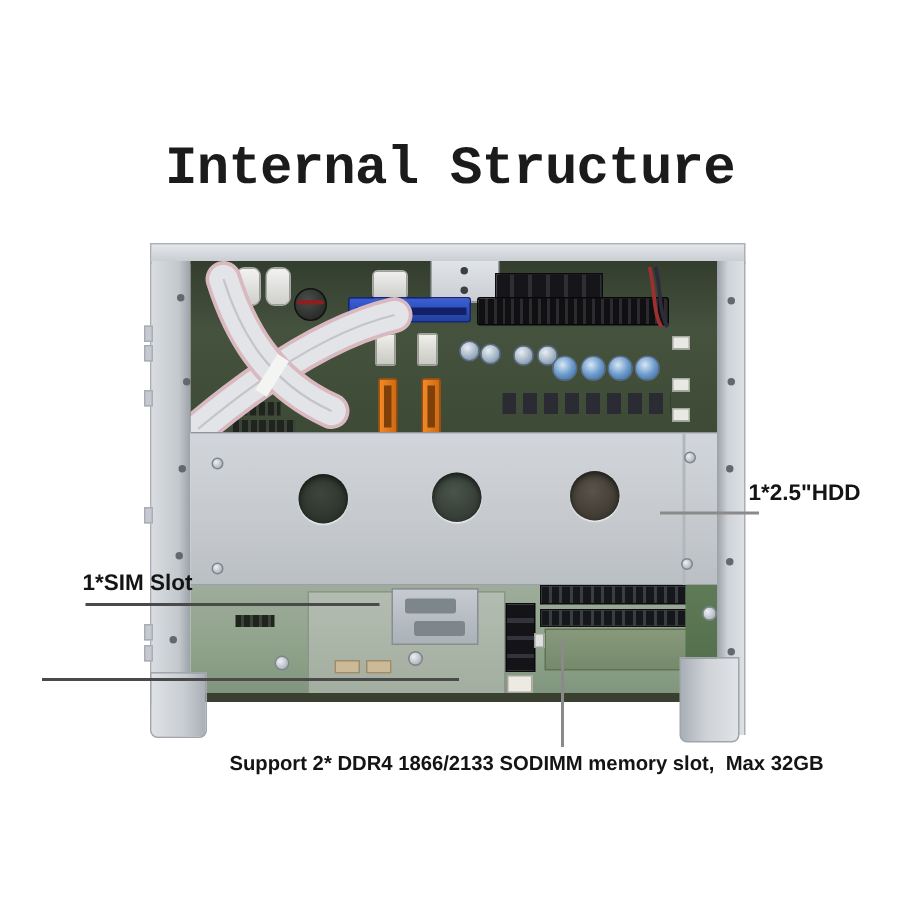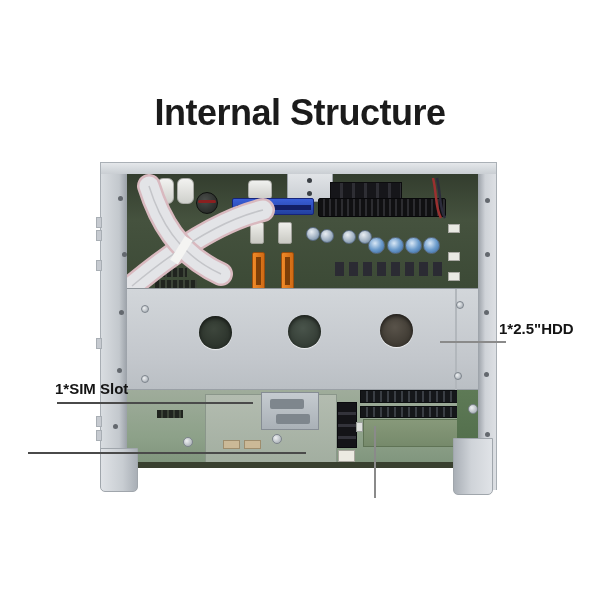--- a/index.html
+++ b/index.html
@@ -2,21 +2,21 @@
 <html><head>
 <meta charset="utf-8">
 <style>
   * { margin:0; padding:0; box-sizing:border-box; }
   html,body { background:#ffffff; }
   body { width:600px; height:600px; font-family:"Liberation Sans", sans-serif; }
   .canvas { position:relative; width:600px; height:600px; background:#fff; overflow:hidden; }
   .abs { position:absolute; }
   .title {
     position:absolute; left:0; top:92px; width:600px; text-align:center;
-    font-size:36px; font-weight:bold; color:#1b1b1b; letter-spacing:-0.5px;
+    font-size:36px; font-weight:bold; color:#1b1b1b; letter-spacing:-0.5px;font-family:Liberation Mono, monospace;
   }
   .photo { position:absolute; left:100px; top:162px; width:397px; height:330px; z-index:1; }
   .label { position:absolute; font-weight:bold; color:#141414; font-size:15px; z-index:6; white-space:nowrap; }
   .label.small { font-size:13.5px; white-space:pre; }
   .line { position:absolute; z-index:5; }
   .screw { position:absolute; border-radius:50%;
     background:radial-gradient(circle at 35% 35%, #eef0f2, #9aa2aa); border:1px solid #7d848c; }
   .wallscrew { position:absolute; width:5px; height:5px; border-radius:50%; background:#63686e; }
   .cap { position:absolute; border-radius:50%; border:1px solid #5a6b80; }
   .cap.silver { background:radial-gradient(circle at 38% 32%, #e9eef3, #a3b3c4 55%, #64809c); }
@@ -170,14 +170,15 @@
 
   <div class="line" style="left:440px;top:341px;width:66px;height:2px;background:#8a8a8a;"></div>
   <div class="label" style="left:499px;top:320px;">1*2.5"HDD</div>
 
   <div class="label" style="left:55px;top:380px;">1*SIM Slot</div>
   <div class="line" style="left:57px;top:402px;width:196px;height:2px;background:#4a4a4a;"></div>
 
   <div class="line" style="left:28px;top:452px;width:278px;height:2px;background:#4a4a4a;"></div>
 
   <div class="line" style="left:374px;top:426px;width:2px;height:72px;background:#8a8a8a;"></div>
+  <div class="label small" style="left:151px;top:501px;width:400px;text-align:center;">Support 2* DDR4 1866/2133 SODIMM memory slot,  Max 32GB</div>
 
 </div>
 
 </body></html>

